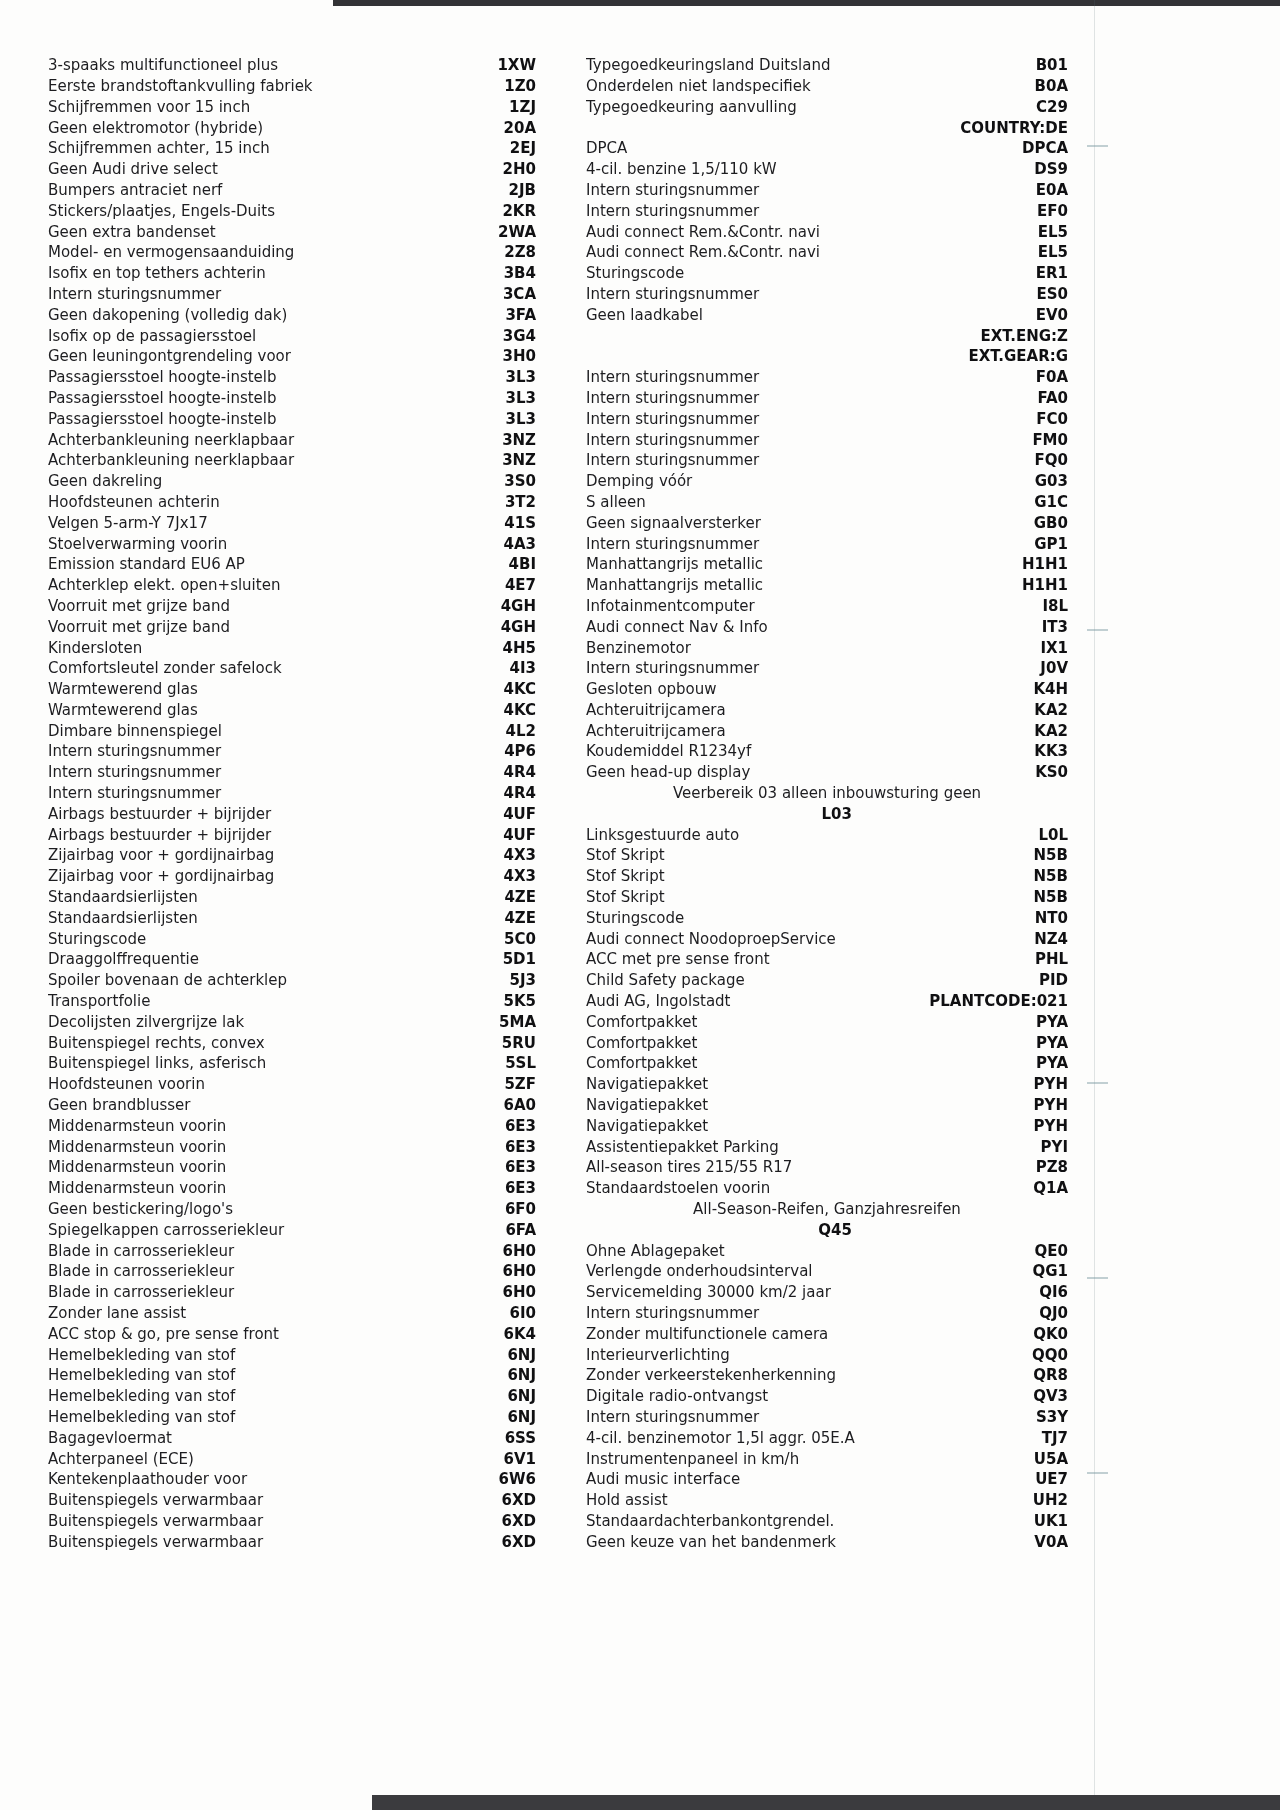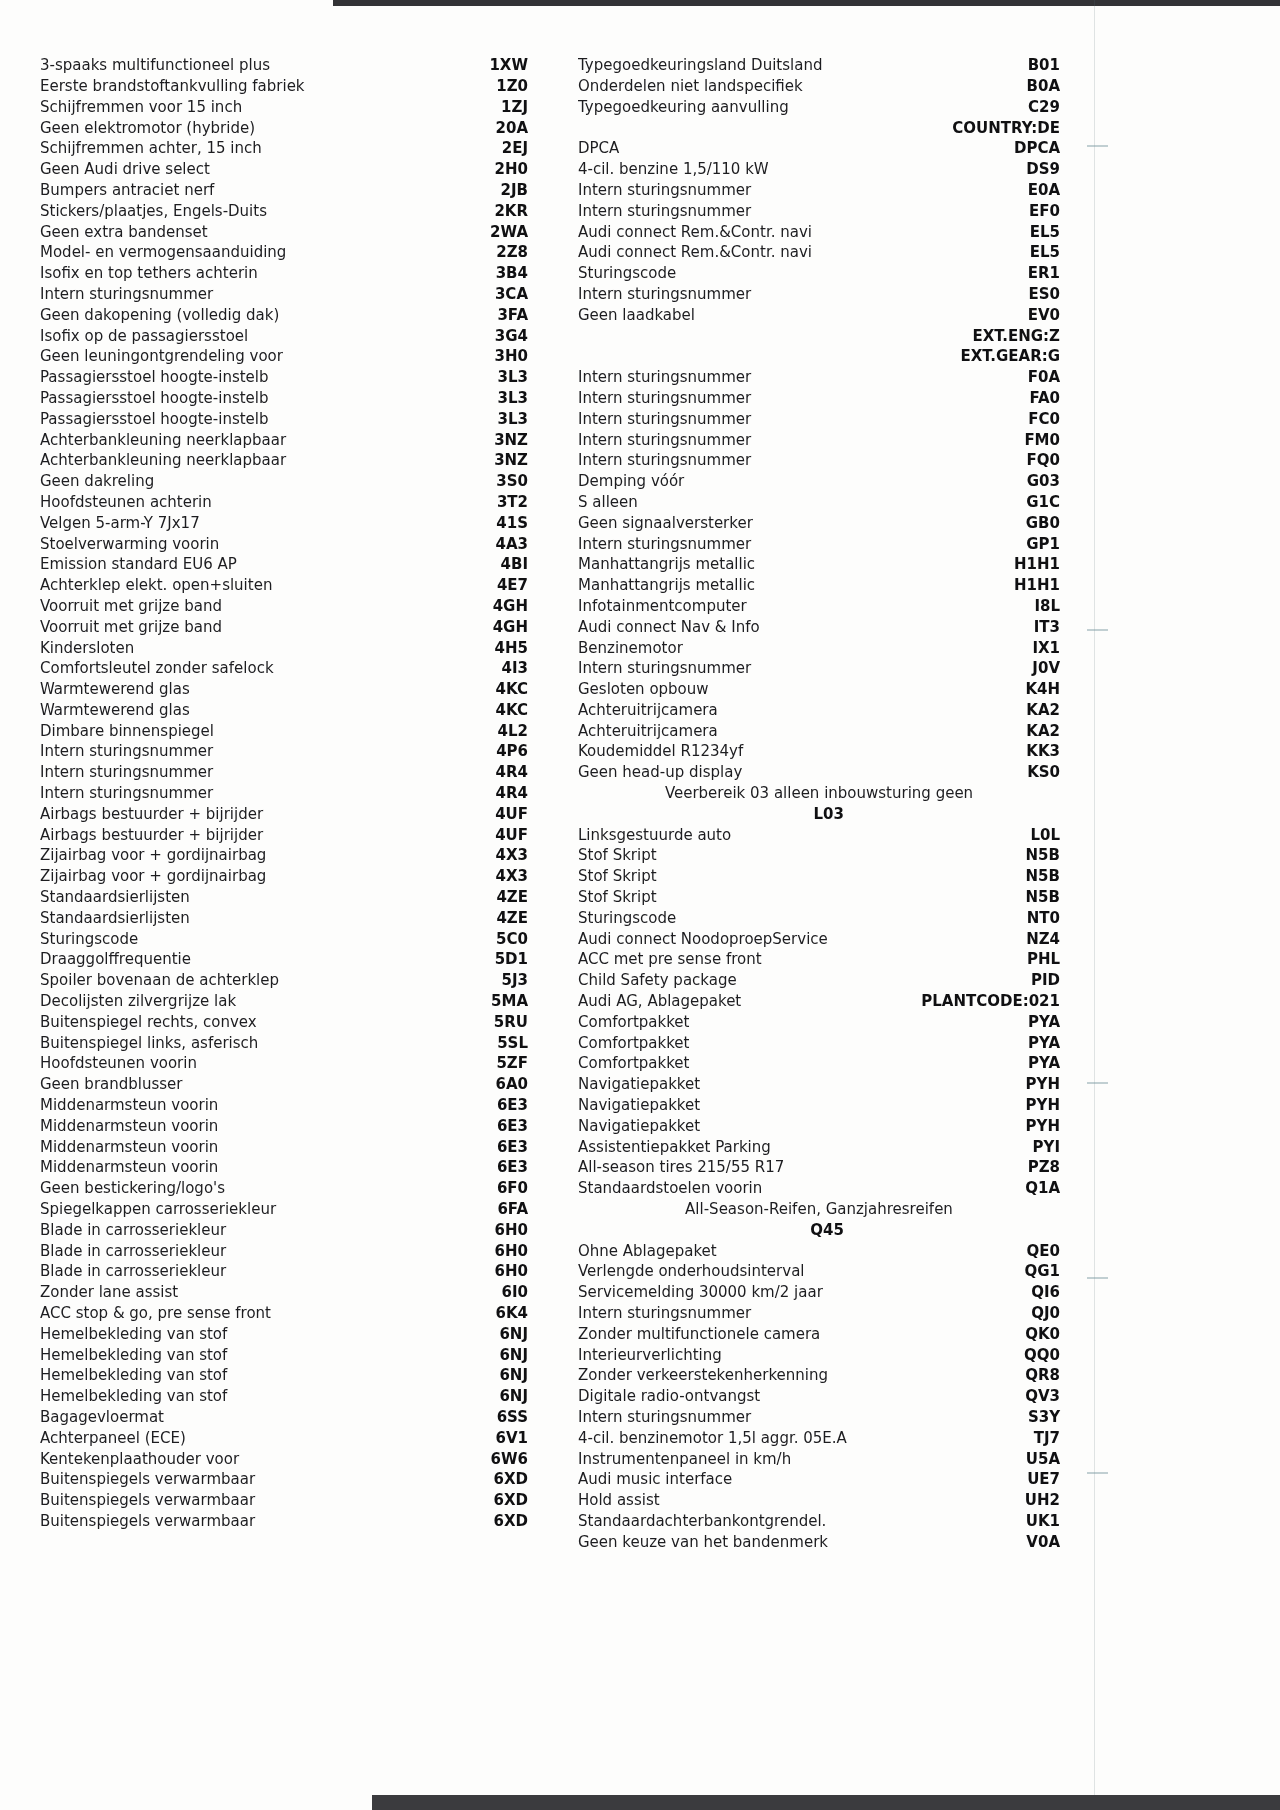--- a/index.html
+++ b/index.html
@@ -7,21 +7,21 @@
   body {
     position: relative;
     background: #fdfdfc;
     font-family: "DejaVu Sans", "Liberation Sans", sans-serif;
     color: #1d1d20;
     overflow: hidden;
   }
   .content {
     position: absolute;
     top: 55px;
-    left: 40px;
+    left: 48px;
     display: flex;
   }
   .col { display: flex; flex-direction: column; }
   .col-left  { width: 488px; }
   .col-gap   { width: 14px; flex: 0 0 14px; }
   .col-right { width: 482px; margin-left: 36px; }
   .row {
     display: flex;
     align-items: center;
     height: 20.8px;
@@ -262,20 +262,24 @@
       </div>
       <div class="row">
         <span class="desc">Draaggolffrequentie</span>
         <span class="code">5D1</span>
       </div>
       <div class="row">
         <span class="desc">Spoiler bovenaan de achterklep</span>
         <span class="code">5J3</span>
       </div>
       <div class="row">
+        <span class="desc">Transportfolie</span>
+        <span class="code">5K5</span>
+      </div>
+      <div class="row">
         <span class="desc">Decolijsten zilvergrijze lak</span>
         <span class="code">5MA</span>
       </div>
       <div class="row">
         <span class="desc">Buitenspiegel rechts, convex</span>
         <span class="code">5RU</span>
       </div>
       <div class="row">
         <span class="desc">Buitenspiegel links, asferisch</span>
         <span class="code">5SL</span>
@@ -546,21 +550,21 @@
       </div>
       <div class="row">
         <span class="desc">ACC met pre sense front</span>
         <span class="code">PHL</span>
       </div>
       <div class="row">
         <span class="desc">Child Safety package</span>
         <span class="code">PID</span>
       </div>
       <div class="row">
-        <span class="desc">Audi AG, Ablagepaket</span>
+        <span class="desc">Audi AG, Ingolstadt</span>
         <span class="code">PLANTCODE:021</span>
       </div>
       <div class="row">
         <span class="desc">Comfortpakket</span>
         <span class="code">PYA</span>
       </div>
       <div class="row">
         <span class="desc">Comfortpakket</span>
         <span class="code">PYA</span>
       </div>

